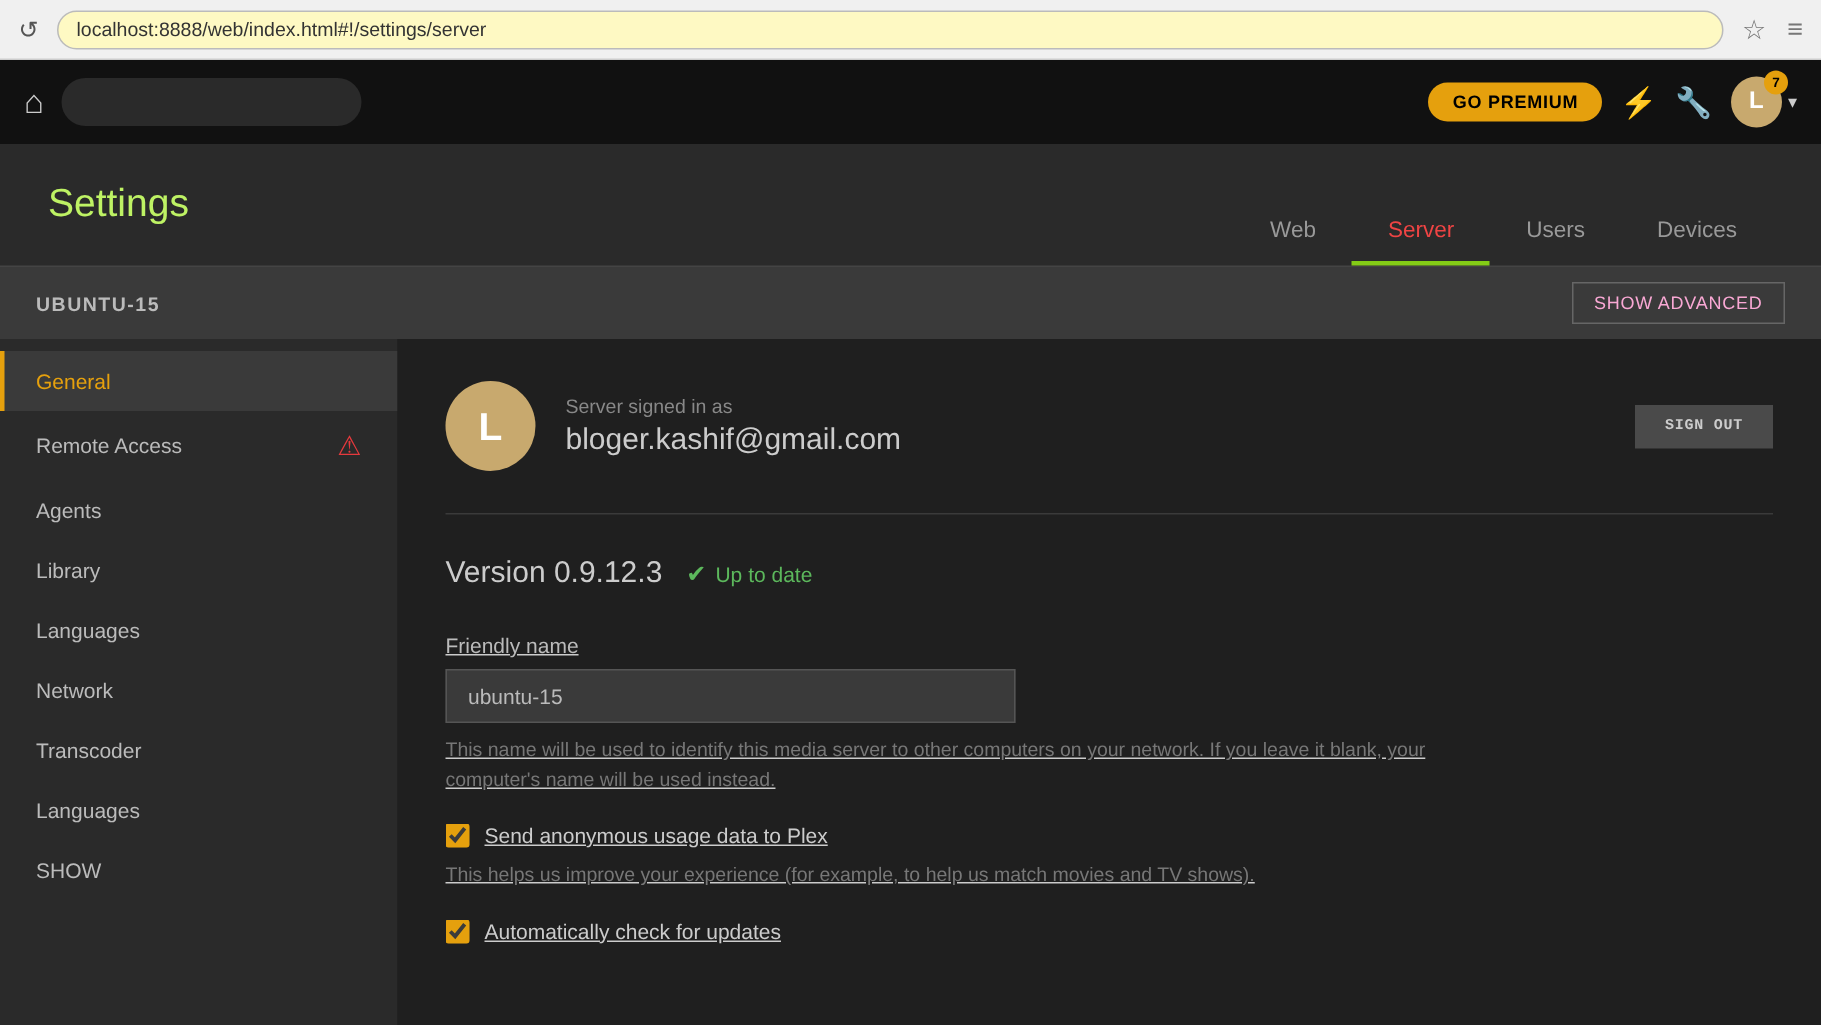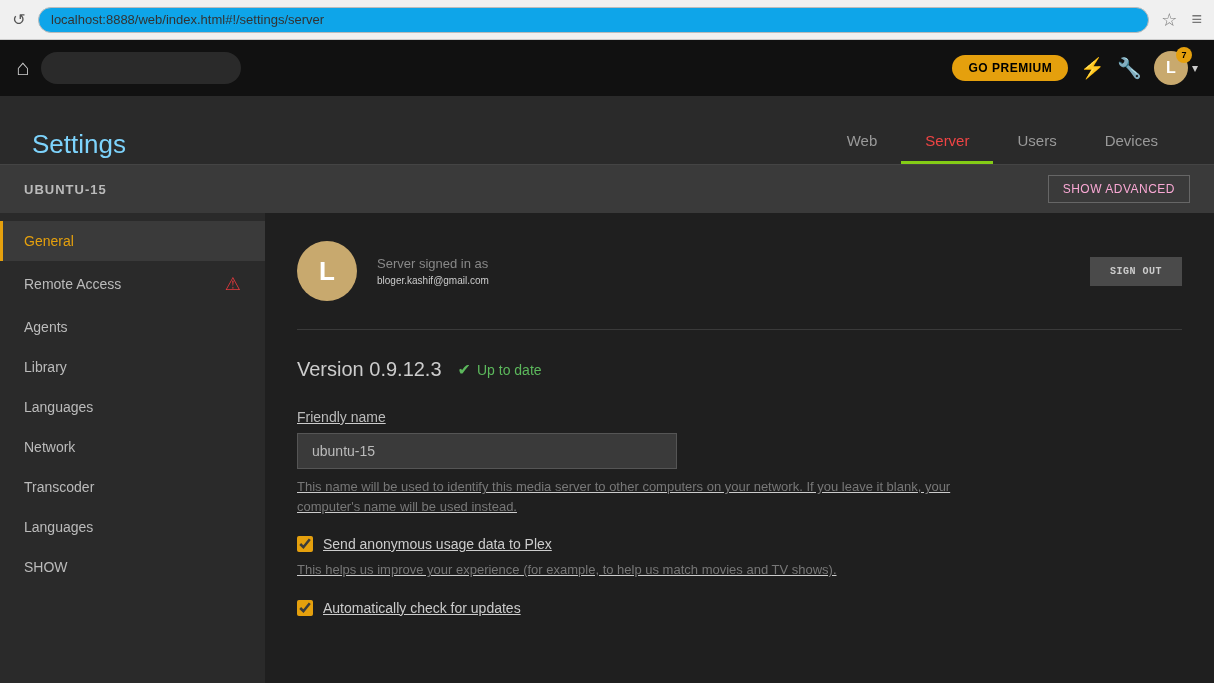--- a/index.html
+++ b/index.html
@@ -23,21 +23,21 @@
       cursor: pointer;
       display: flex; align-items: center; justify-content: center;
       font-size: 16px;
       color: #555;
     }
     .address-bar {
       flex: 1;
       height: 26px;
       border: 1px solid #bbb;
       border-radius: 13px;
-      background: #0ea5e9;
+      background: #fef9c3;
       padding: 0 12px;
       font-size: 13px;
       color: #333;
     }
     .browser-actions {
       display: flex; gap: 6px; align-items: center;
     }
     .browser-icon-btn {
       background: transparent; border: none; cursor: pointer;
       color: #777; font-size: 18px; padding: 2px 4px;
@@ -104,24 +104,24 @@
 
     
     .settings-header {
       background: #2a2a2a;
       padding: 24px 32px 0;
       display: flex;
       align-items: flex-end;
       border-bottom: 1px solid #444;
     }
     .settings-title {
-      color: #7dd3fc;
+      color: #bef264;
       font-size: 26px;
       font-weight: 300;
-      padding-bottom: 4px;
+      padding-bottom: 26px;
     }
     .settings-tabs {
       margin-left: auto;
       display: flex;
       gap: 0;
     }
     .settings-tab {
       padding: 12px 24px;
       cursor: pointer;
       color: #999;
@@ -217,21 +217,21 @@
       color: #fff; font-size: 26px; font-weight: bold;
     }
     .signin-info { flex: 1; }
     .signin-label {
       color: #888;
       font-size: 13px;
       margin-bottom: 4px;
     }
     .signin-email {
       color: #ccc;
-      font-size: 10px;
+      font-size: 20px;
     }
     .sign-out-btn {
       background: #4a4a4a;
       border: none;
       color: #ccc;
       padding: 9px 20px;
       font-size: 10px;
       cursor: pointer;
       font-weight: bold;
       letter-spacing: 0.5px;

